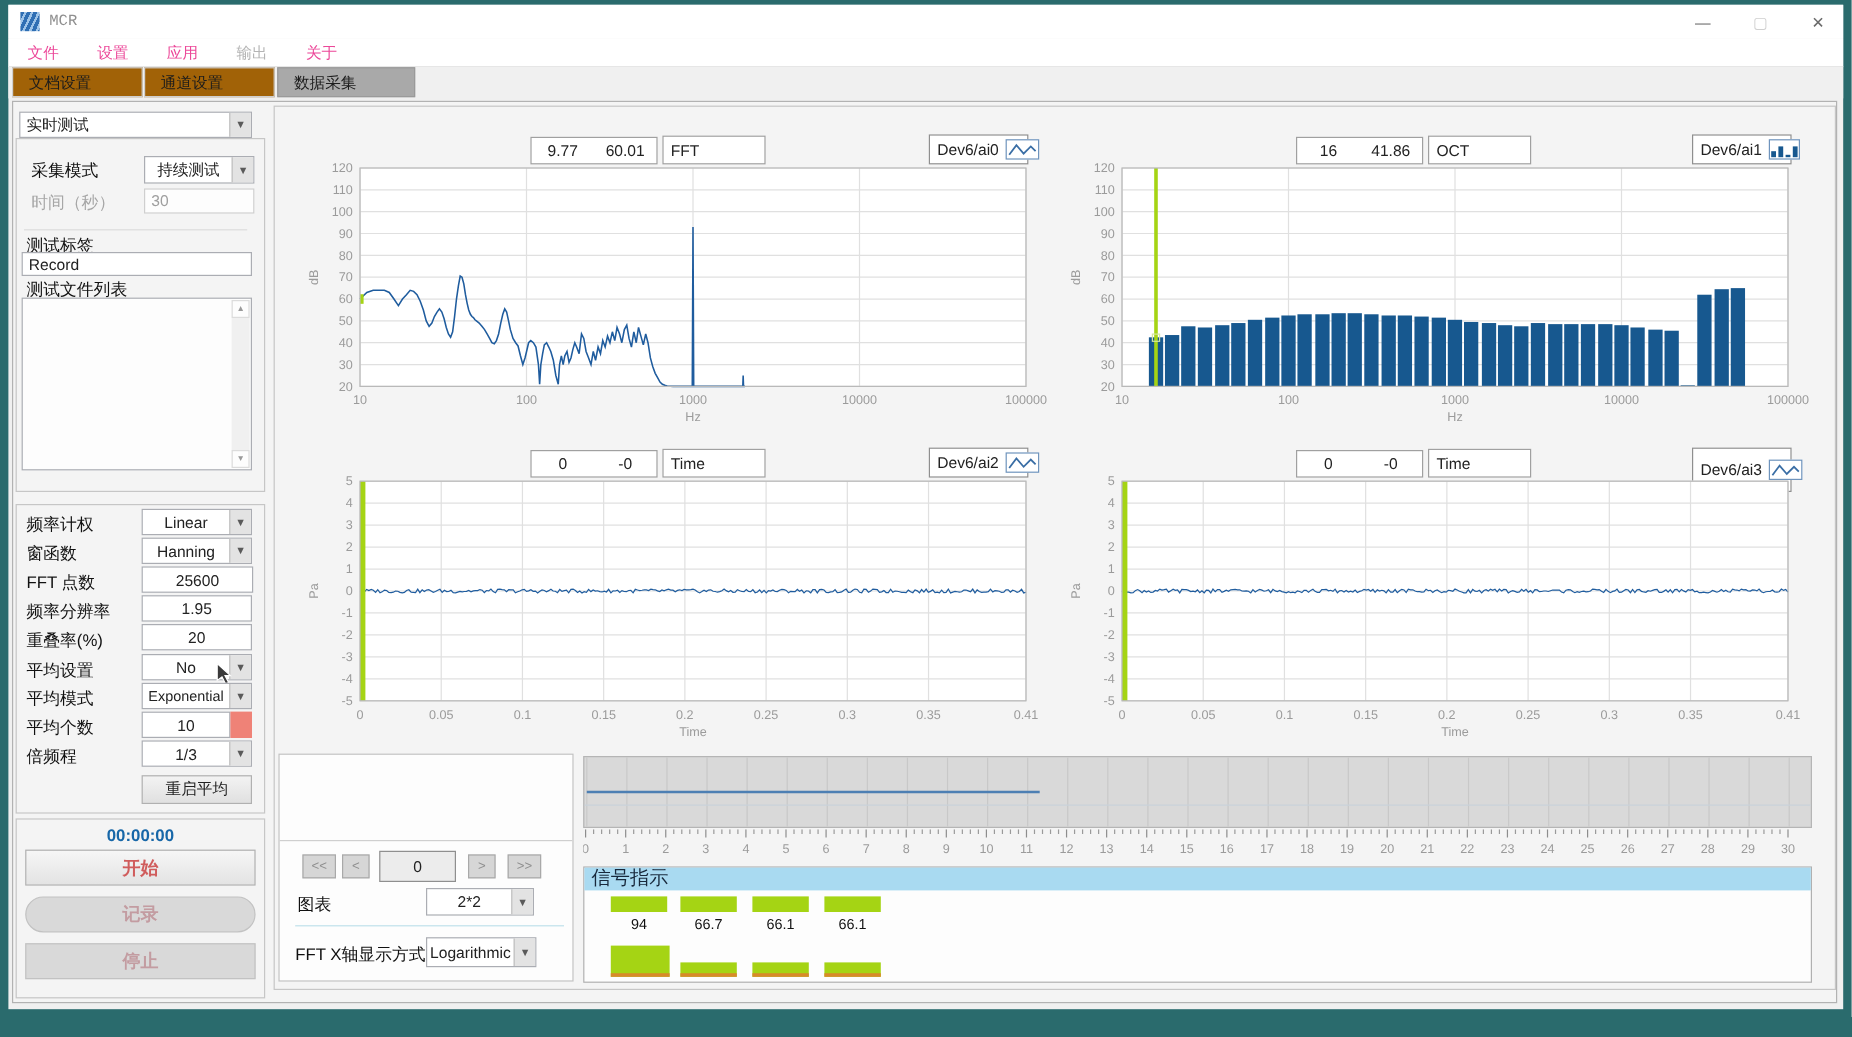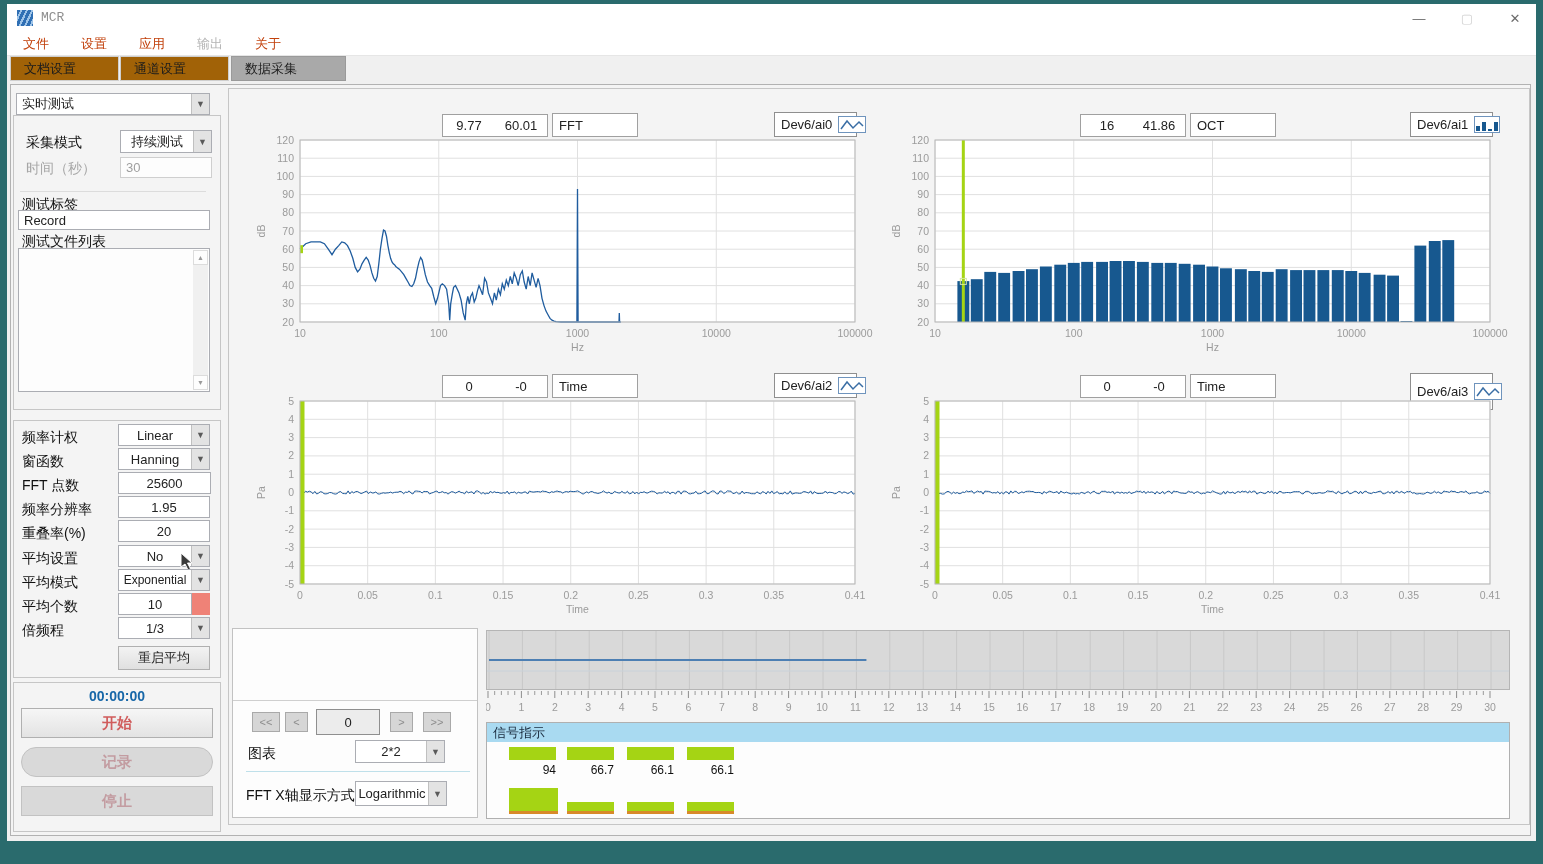--- a/index.html
+++ b/index.html
@@ -5,21 +5,21 @@
   html,body{margin:0;padding:0;}
   body{width:1543px;height:864px;background:#2a6b6d;font-family:"Liberation Sans",sans-serif;overflow:hidden;position:relative;}
   .abs{position:absolute;}
   .window{left:7px;top:4px;width:1529px;height:837px;background:#f0f0f0;}
   .titlebar{left:7px;top:4px;width:1529px;height:28px;background:#ffffff;}
   .app-icon{left:17px;top:10px;width:16px;height:16px;background:repeating-linear-gradient(115deg,#2f6fb4 0 3px,#9ec4e8 3px 5px);}
   .app-title{left:41px;top:10px;font-size:13px;color:#8f8f8f;font-family:Liberation Mono, monospace;}
   .winbtn{top:4px;width:46px;height:28px;display:flex;align-items:center;justify-content:center;font-size:13px;color:#6b6b6b;}
   .winbtn.max{color:#d0d0d0;}
   .menubar{left:7px;top:32px;width:1529px;height:23px;background:#ffffff;border-bottom:1px solid #e6e6e6;display:flex;align-items:center;}
-  .menu-item{font-size:13px;color:#c2410c;padding:0 16px;height:100%;display:flex;align-items:center;}
+  .menu-item{font-size:13px;color:#ec4899;padding:0 16px;height:100%;display:flex;align-items:center;}
   .menu-item.disabled{color:#b4b4b4;}
   .tabbar{left:7px;top:56px;width:1529px;height:26px;background:#f0f0f0;}
   .tab{top:56px;height:25px;background:#a16207;border:1px solid #cfcfcf;box-sizing:border-box;font-size:13px;color:#1c1c1c;display:flex;align-items:center;padding-left:13px;}
   .tab.active{background:#a9a9a9;border-color:#9a9a9a;}
   .main-frame{left:10px;top:84px;width:1521px;height:752px;border:1px solid #b2b2b2;background:#f4f4f4;box-sizing:border-box;}
   .grp{border:1px solid #c6c6c6;background:transparent;box-sizing:border-box;}
   .lbl{font-size:14px;color:#111;}
   .lbl.dis{color:#a6a6a6;}
   .inp{border:1px solid #abadb3;background:#fff;box-sizing:border-box;font-size:13px;color:#222;display:flex;align-items:center;justify-content:center;}
   .inp.left{justify-content:flex-start;padding-left:5px;}
@@ -38,21 +38,21 @@
   .navbtn{background:#d6d6d6;border:1px solid #a9a9a9;box-sizing:border-box;font-size:11px;color:#8d8d8d;display:flex;align-items:center;justify-content:center;}
   .timer{font-size:14px;font-weight:bold;color:#1767a8;text-align:center;}
   .tick{font-size:10.5px;fill:#9b9b9b;font-family:"Liberation Sans",sans-serif;}
   .plotbg{fill:#ffffff;}
   .plotborder{fill:none;stroke:#b9b9b9;}
   .grid{stroke:#e0e0e0;stroke-width:1;}
   .chan-icon{width:28px;height:17px;border:1px solid #6f94bd;background:#fff;margin-left:6px;display:flex;align-items:flex-end;justify-content:center;gap:2px;padding:1px;box-sizing:border-box;}
   .alert{background:#ef8277;}
   .sigbar{background:#a5d414;position:absolute;}
   .sigbar.base{border-bottom:3px solid #d88a2a;box-sizing:border-box;}
-  .signum{position:absolute;font-size:12px;color:#111;text-align:right;}
+  .signum{position:absolute;font-size:12px;color:#111;text-align:center;}
   .divider{background:#dcdcdc;height:1px;}
 </style>
 </head>
 <body>
 
 <div class="abs window"></div>
 <div class="abs titlebar">
   <div class="abs app-icon" style="left:10px;top:6px;"></div>
   <div class="abs app-title" style="left:34px;top:6px;">MCR</div>
 </div>
@@ -652,21 +652,21 @@
     <text class="tick" x="970.5999999999999" y="20" text-anchor="middle">29</text>
     <line x1="977.2799999999999" x2="977.2799999999999" y1="0" y2="4" stroke="#9a9a9a"></line>
     <line x1="983.9599999999999" x2="983.9599999999999" y1="0" y2="4" stroke="#9a9a9a"></line>
     <line x1="990.6399999999999" x2="990.6399999999999" y1="0" y2="4" stroke="#9a9a9a"></line>
     <line x1="997.3199999999999" x2="997.3199999999999" y1="0" y2="4" stroke="#9a9a9a"></line>
     <line x1="1004" x2="1004" y1="0" y2="7" stroke="#8d8d8d"></line>
     <text class="tick" x="1004" y="20" text-anchor="middle">30</text>
   </svg>
 
 <div class="abs" style="left:486px;top:722px;width:1024px;height:97px;border:1px solid #b0b0b0;background:#fdfdfd;box-sizing:border-box;">
-  <div style="height:19px;background:#a9daf1;display:flex;align-items:center;padding-left:6px;font-size:13px;color:#18293c;">信号指示</div>
+  <div style="height:19px;background:#a9daf1;display:flex;align-items:center;padding-left:6px;font-size:16px;color:#18293c;">信号指示</div>
 </div>
 
 <div class="abs sigbar" id="sig-t0" style="left: 509px; top: 747px; width: 47px; height: 13px;"></div>
 <div class="abs sigbar" id="sig-t1" style="left: 567px; top: 747px; width: 47px; height: 13px;"></div>
 <div class="abs sigbar" id="sig-t2" style="left: 627px; top: 747px; width: 47px; height: 13px;"></div>
 <div class="abs sigbar" id="sig-t3" style="left: 687px; top: 747px; width: 47px; height: 13px;"></div>
 <div class="abs signum" style="left:509px;top:763px;width:47px;">94</div>
 <div class="abs signum" style="left:567px;top:763px;width:47px;">66.7</div>
 <div class="abs signum" style="left:627px;top:763px;width:47px;">66.1</div>
 <div class="abs signum" style="left:687px;top:763px;width:47px;">66.1</div>

